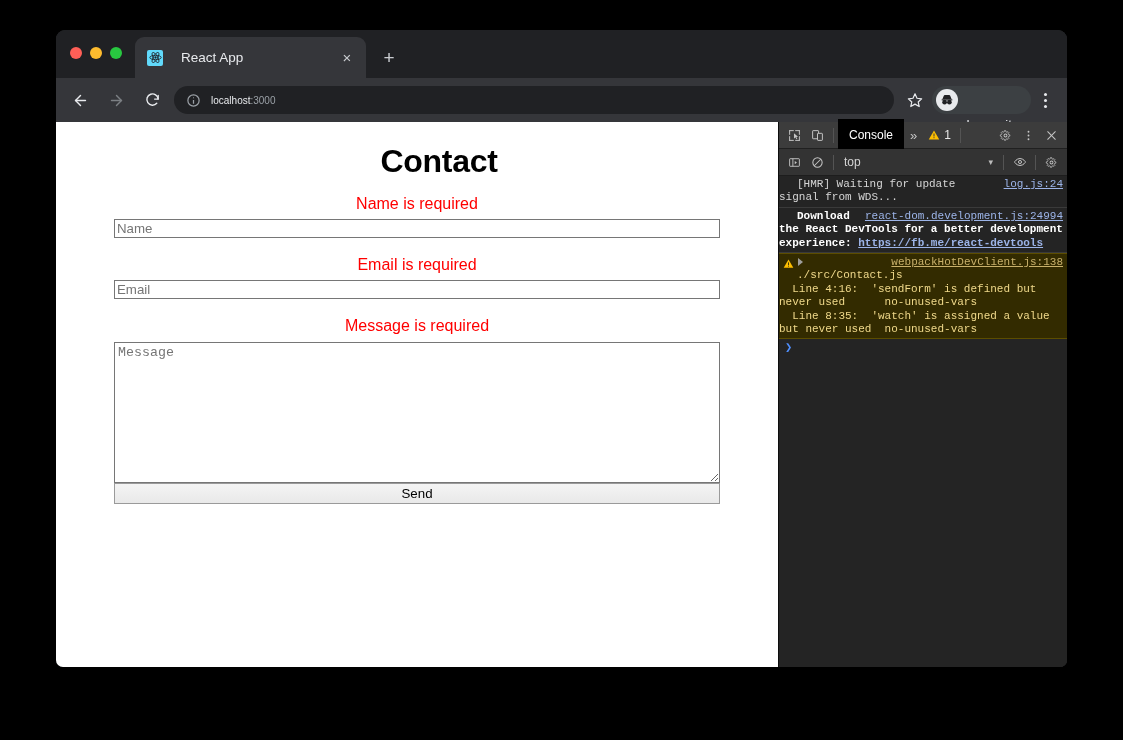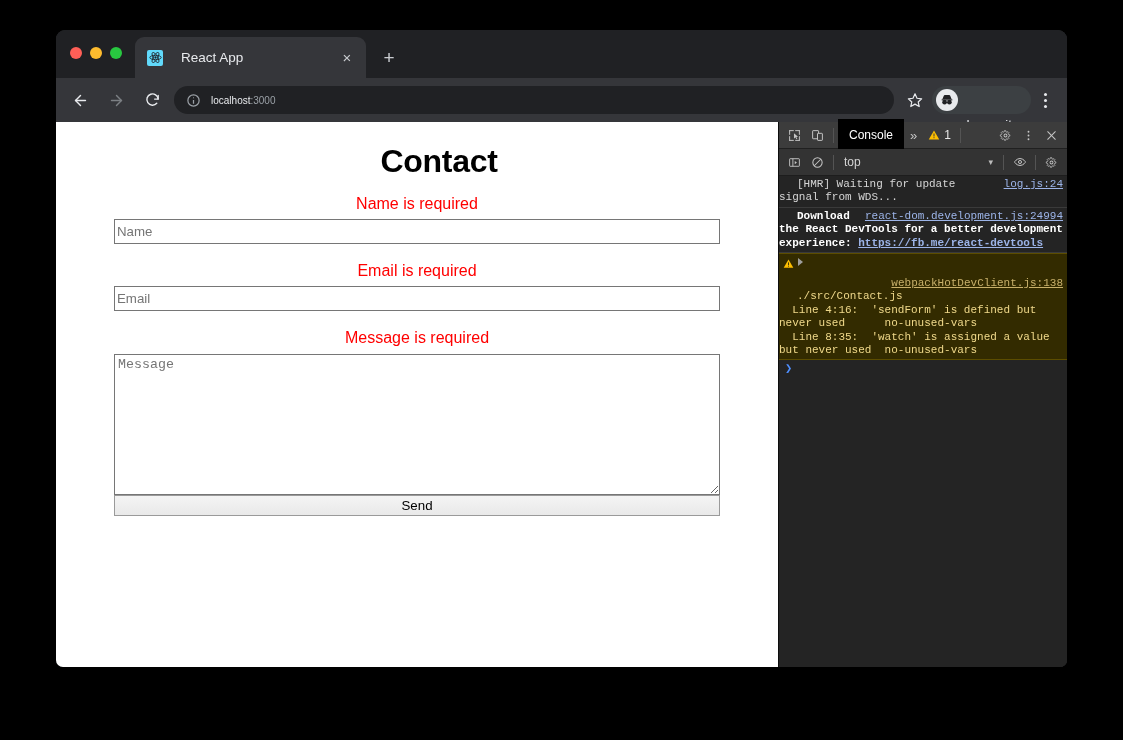--- a/index.html
+++ b/index.html
@@ -170,21 +170,21 @@
   .field-error {
     text-align: center;
     color: #ff0000;
     font-size: 16px;
     margin: 0 0 6px 0;
     line-height: 1.2;
   }
   .text-input {
     display: block;
     width: 100%;
-    height: 25px;
+    height: 19px;
     font-family: "Liberation Sans", sans-serif;
     font-size: 13.3px;
     color: #000;
     padding: 1px 2px;
     border: 1px solid #767676;
     background: #fff;
     outline: none;
   }
   .text-input::placeholder { color: #757575; opacity: 1; }
   .spacer-sm { height: 17px; }
@@ -323,21 +323,21 @@
     position: absolute; left: 4px; top: 4px;
     width: 11px; height: 11px;
   }
   .expand-arrow {
     position: absolute; left: 19px; top: 4px;
     width: 0; height: 0;
     border-left: 5px solid #9e9e9e;
     border-top: 4px solid transparent;
     border-bottom: 4px solid transparent;
   }
-  .msg.warning .src { color: #c8b06a; margin-top: 21px; }
+  .msg.warning .src { color: #c8b06a; }
   #dt-prompt {
     padding: 3px 4px 3px 6px;
     color: #4f8fff;
     font-family: "Liberation Mono", monospace;
     font-size: 12px;
   }
 </style>
 </head>
 <body>
 

